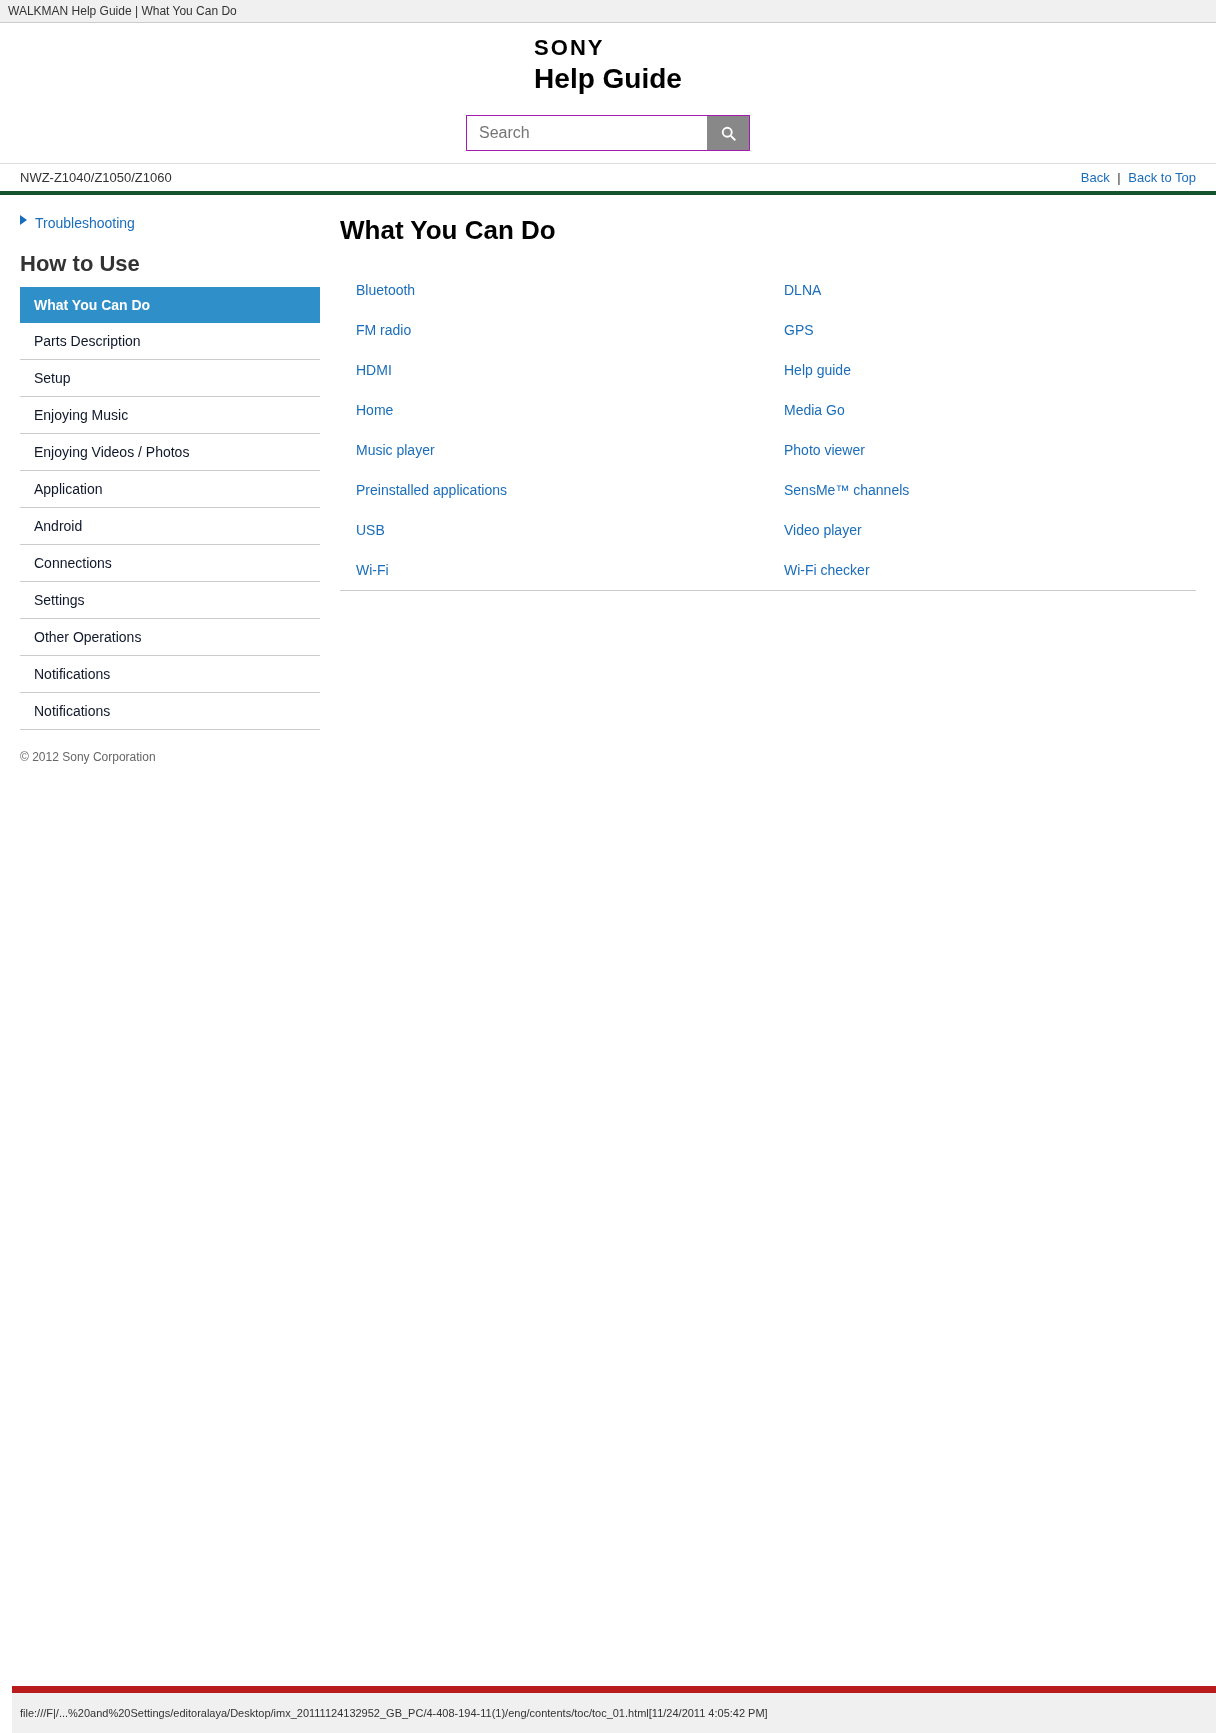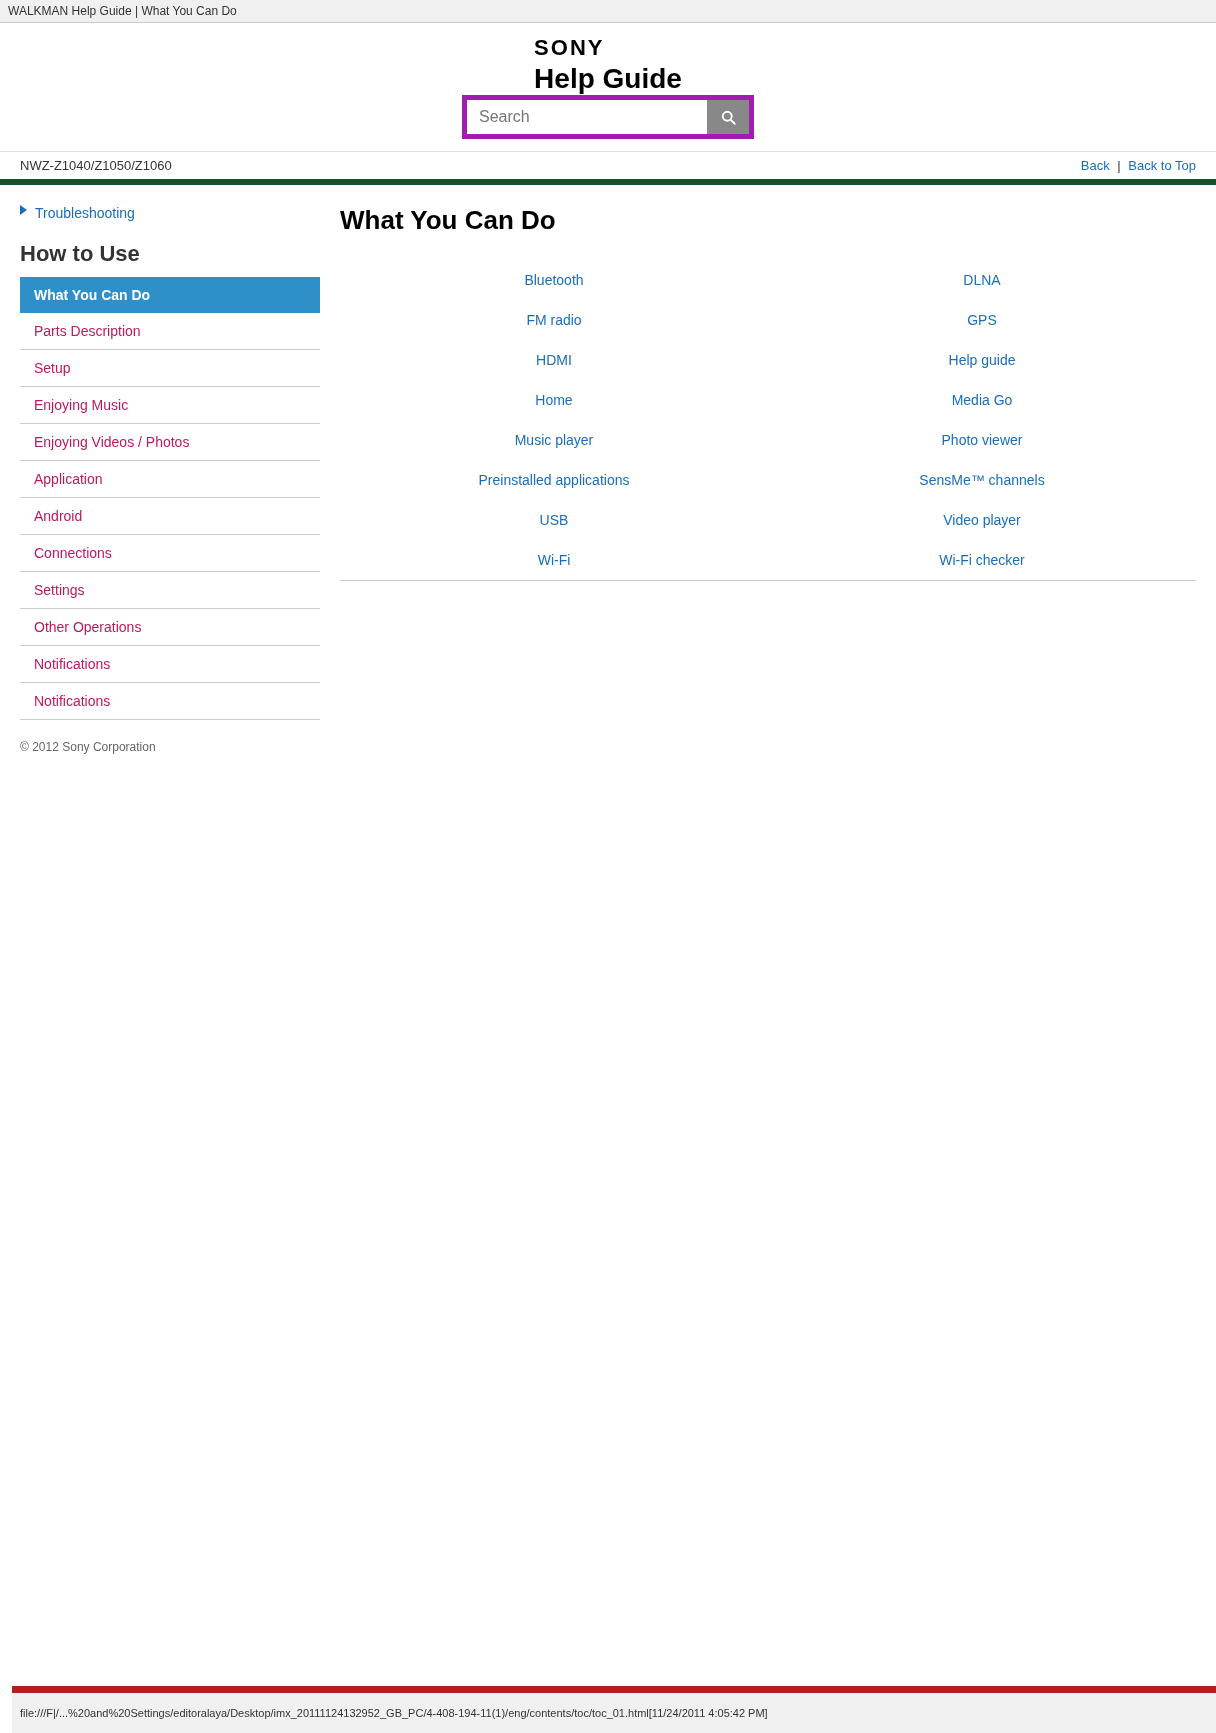--- a/index.html
+++ b/index.html
@@ -40,21 +40,22 @@
     }
     .help-guide-title {
       font-size: 28px;
       font-weight: bold;
       color: #000;
       margin-top: 2px;
     }
     .search-area {
       display: flex;
       align-items: center;
-      border: 5px solid #a21caf;
+      border: 1px solid #a21caf;
+      margin-top: 20px;
     }
     .search-input {
       padding: 8px 12px;
       font-size: 16px;
       color: #999;
       border: none;
       outline: none;
       width: 240px;
       background: #fff;
     }
@@ -73,21 +74,21 @@
       height: 18px;
       fill: #fff;
     }
 
     
     .nav-bar {
       padding: 6px 20px;
       display: flex;
       justify-content: space-between;
       align-items: center;
-      border-bottom: 6px solid #14532d;
+      border-bottom: 4px solid #14532d;
       font-size: 13px;
       gap: 19px;
     }
     .model-text { color: #333; }
     .nav-links a {
       color: #1a6dba;
       text-decoration: none;
       font-size: 13px;
     }
     .nav-separator { margin: 0 4px; color: #333; }
@@ -126,21 +127,21 @@
       font-size: 22px;
       font-weight: bold;
       color: #333;
       margin-bottom: 10px;
     }
     .sidebar-nav {}
     .sidebar-item {
       display: block;
       padding: 10px 14px;
       text-decoration: none;
-      color: #be185d;
+      color: #0f172a;
       font-size: 14px;
       border-bottom: 1px solid #ccc;
       cursor: pointer;
     }
     .sidebar-item.active {
       background: #2e8fc9;
       color: #fff;
       font-weight: bold;
       border-bottom: none;
     }
@@ -160,21 +161,20 @@
       font-weight: bold;
       color: #000;
       margin-bottom: 24px;
     }
     .links-grid {
       display: grid;
       grid-template-columns: 1fr 1fr;
       gap: 0;
       border-bottom: 1px solid #ccc;
       margin-bottom: 20px;
-      text-align: center;
     }
     .link-item {
       padding: 12px 16px;
       color: #1a6dba;
       text-decoration: none;
       font-size: 14px;
       display: block;
     }
 
     

